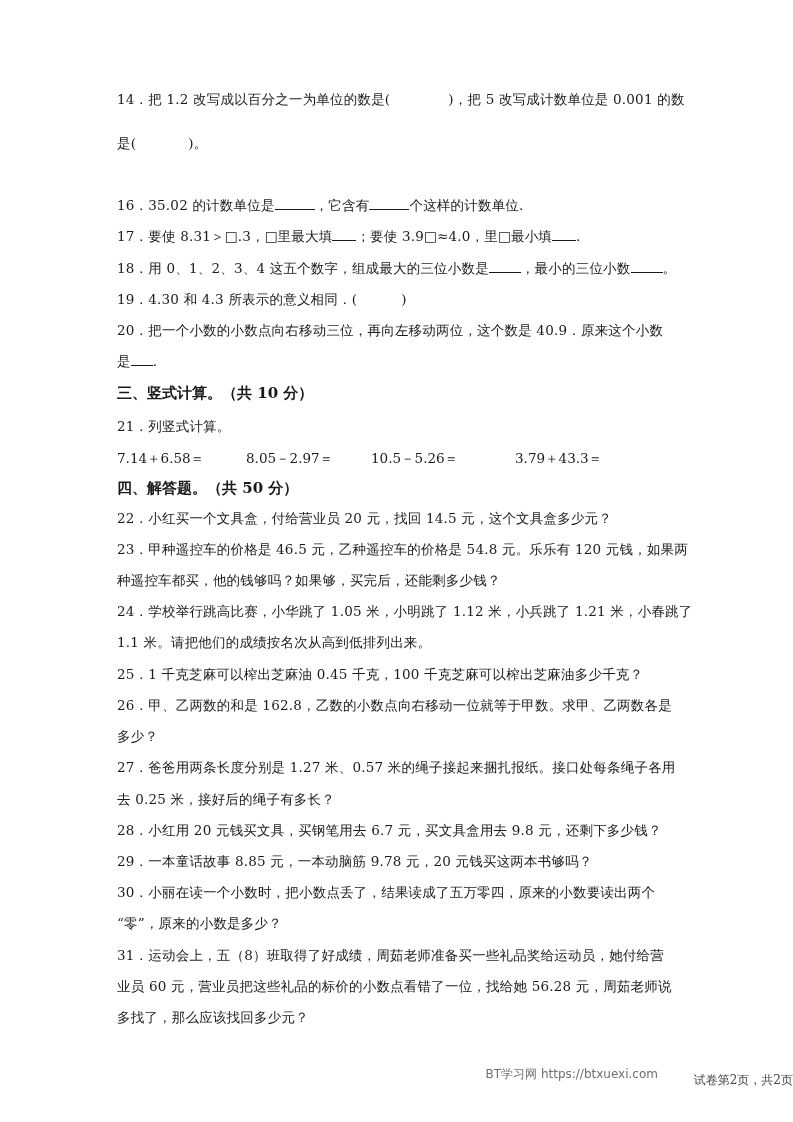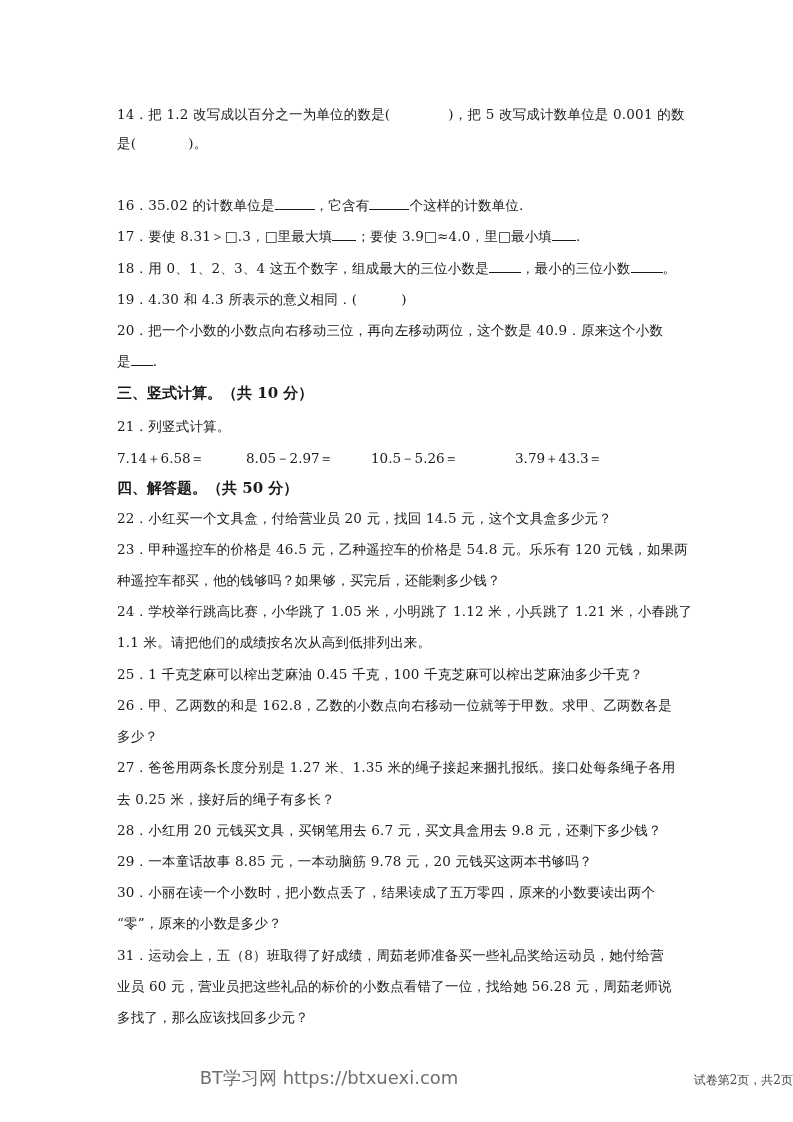--- a/index.html
+++ b/index.html
@@ -24,31 +24,31 @@
     .calc { position: absolute; top: 0; }
     .footer {
       position: absolute; left: 0; width: 793px; top: 1066px; height: 28px;
       text-align: center;
     }
     .footer-page {
       position: absolute; left: 0; width: 793px; top: 6px; text-align: right;
       font-size: 12px; color: #444;
     }
     .watermark {
-      position: absolute; left: 0; width: 658px; top: 0; text-align: center;
+      position: absolute; left: 0; width: 658px; top: 0; text-align: right;
       font-family: "DejaVu Sans", "Liberation Sans", sans-serif;
-      font-size: 18px; color: #555; opacity: 0.85;
+      font-size: 12px; color: #555; opacity: 0.85;
     }
   </style>
 </head>
 <body>
 
 <div class="page">
 
-  <div class="line" style="top:104px;">
+  <div class="line" style="top:89px;">
     <span>14．把 1.2 改写成以百分之一为单位的数是(</span><span class="paren-gap" style="width:58px;"></span><span>)，把 5 改写成计数单位是 0.001 的数</span>
   </div>
   <div class="line" style="top:133px;">
     <span>是(</span><span class="paren-gap" style="width:52px;"></span><span>)。</span>
   </div>
 
 
   <div class="line" style="top:195px;">
     <span>16．35.02 的计数单位是</span><span class="blank" style="width:40px;"></span><span>，它含有</span><span class="blank" style="width:40px;"></span><span>个这样的计数单位.</span>
   </div>
@@ -93,21 +93,21 @@
   <div class="line" style="top:570px;">种遥控车都买，他的钱够吗？如果够，买完后，还能剩多少钱？</div>
 
   <div class="line" style="top:601px;">24．学校举行跳高比赛，小华跳了 1.05 米，小明跳了 1.12 米，小兵跳了 1.21  米，小春跳了</div>
   <div class="line" style="top:632px;">1.1 米。请把他们的成绩按名次从高到低排列出来。</div>
 
   <div class="line" style="top:664px;">25．1 千克芝麻可以榨出芝麻油 0.45 千克，100 千克芝麻可以榨出芝麻油多少千克？</div>
 
   <div class="line" style="top:695px;">26．甲、乙两数的和是 162.8，乙数的小数点向右移动一位就等于甲数。求甲、乙两数各是</div>
   <div class="line" style="top:726px;">多少？</div>
 
-  <div class="line" style="top:757px;">27．爸爸用两条长度分别是 1.27 米、1.35 米的绳子接起来捆扎报纸。接口处每条绳子各用</div>
+  <div class="line" style="top:757px;">27．爸爸用两条长度分别是 1.27 米、0.57 米的绳子接起来捆扎报纸。接口处每条绳子各用</div>
   <div class="line" style="top:789px;">去 0.25 米，接好后的绳子有多长？</div>
 
   <div class="line" style="top:820px;">28．小红用 20 元钱买文具，买钢笔用去 6.7 元，买文具盒用去 9.8 元，还剩下多少钱？</div>
 
   <div class="line" style="top:851px;">29．一本童话故事 8.85 元，一本动脑筋 9.78 元，20 元钱买这两本书够吗？</div>
 
   <div class="line" style="top:882px;">30．小丽在读一个小数时，把小数点丢了，结果读成了五万零四，原来的小数要读出两个</div>
   <div class="line" style="top:913px;">“零”，原来的小数是多少？</div>
 
   <div class="line" style="top:945px;">31．运动会上，五（8）班取得了好成绩，周茹老师准备买一些礼品奖给运动员，她付给营</div>

